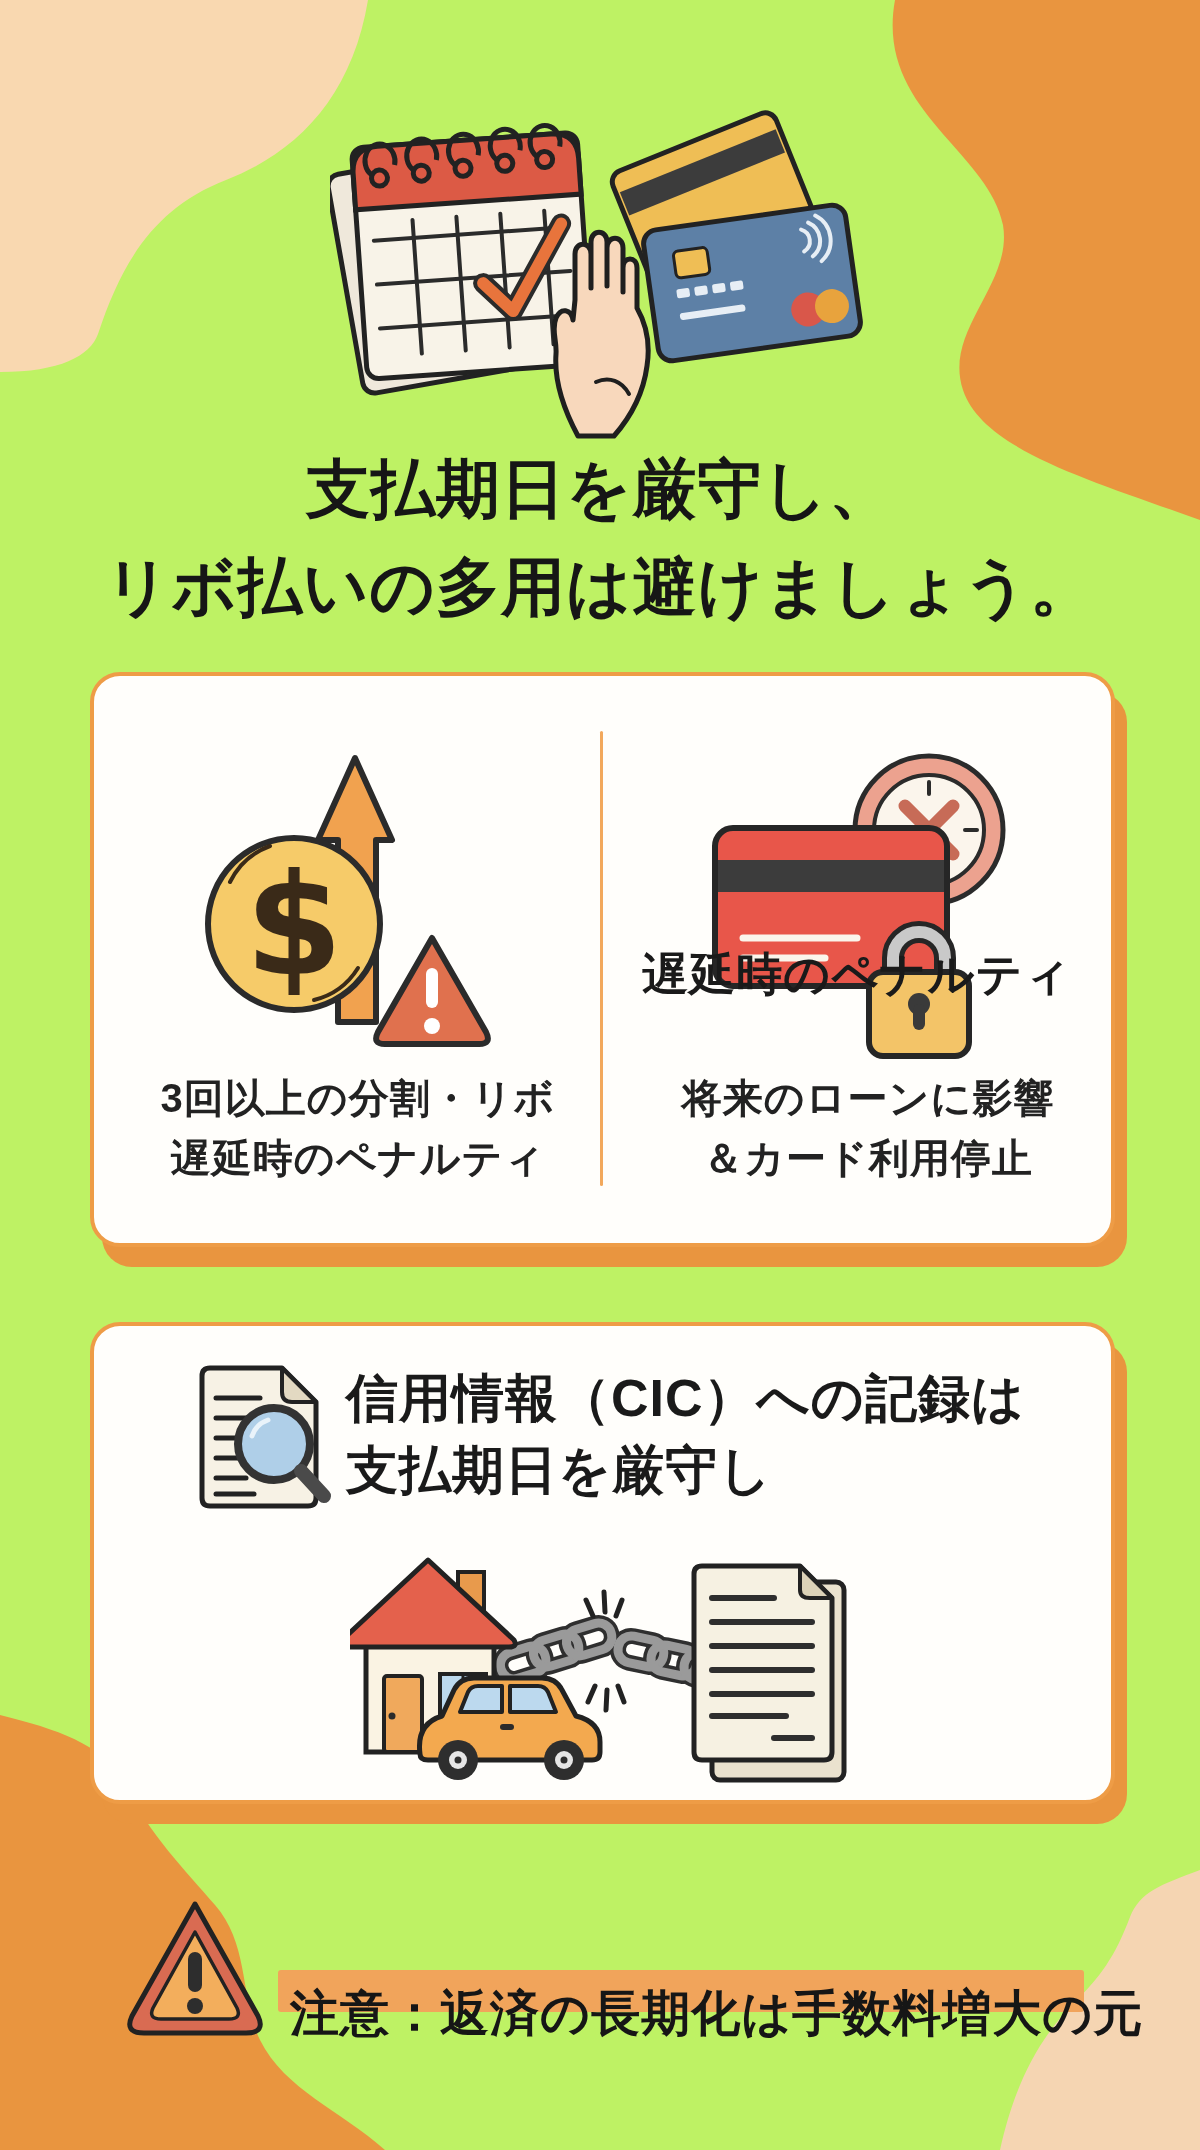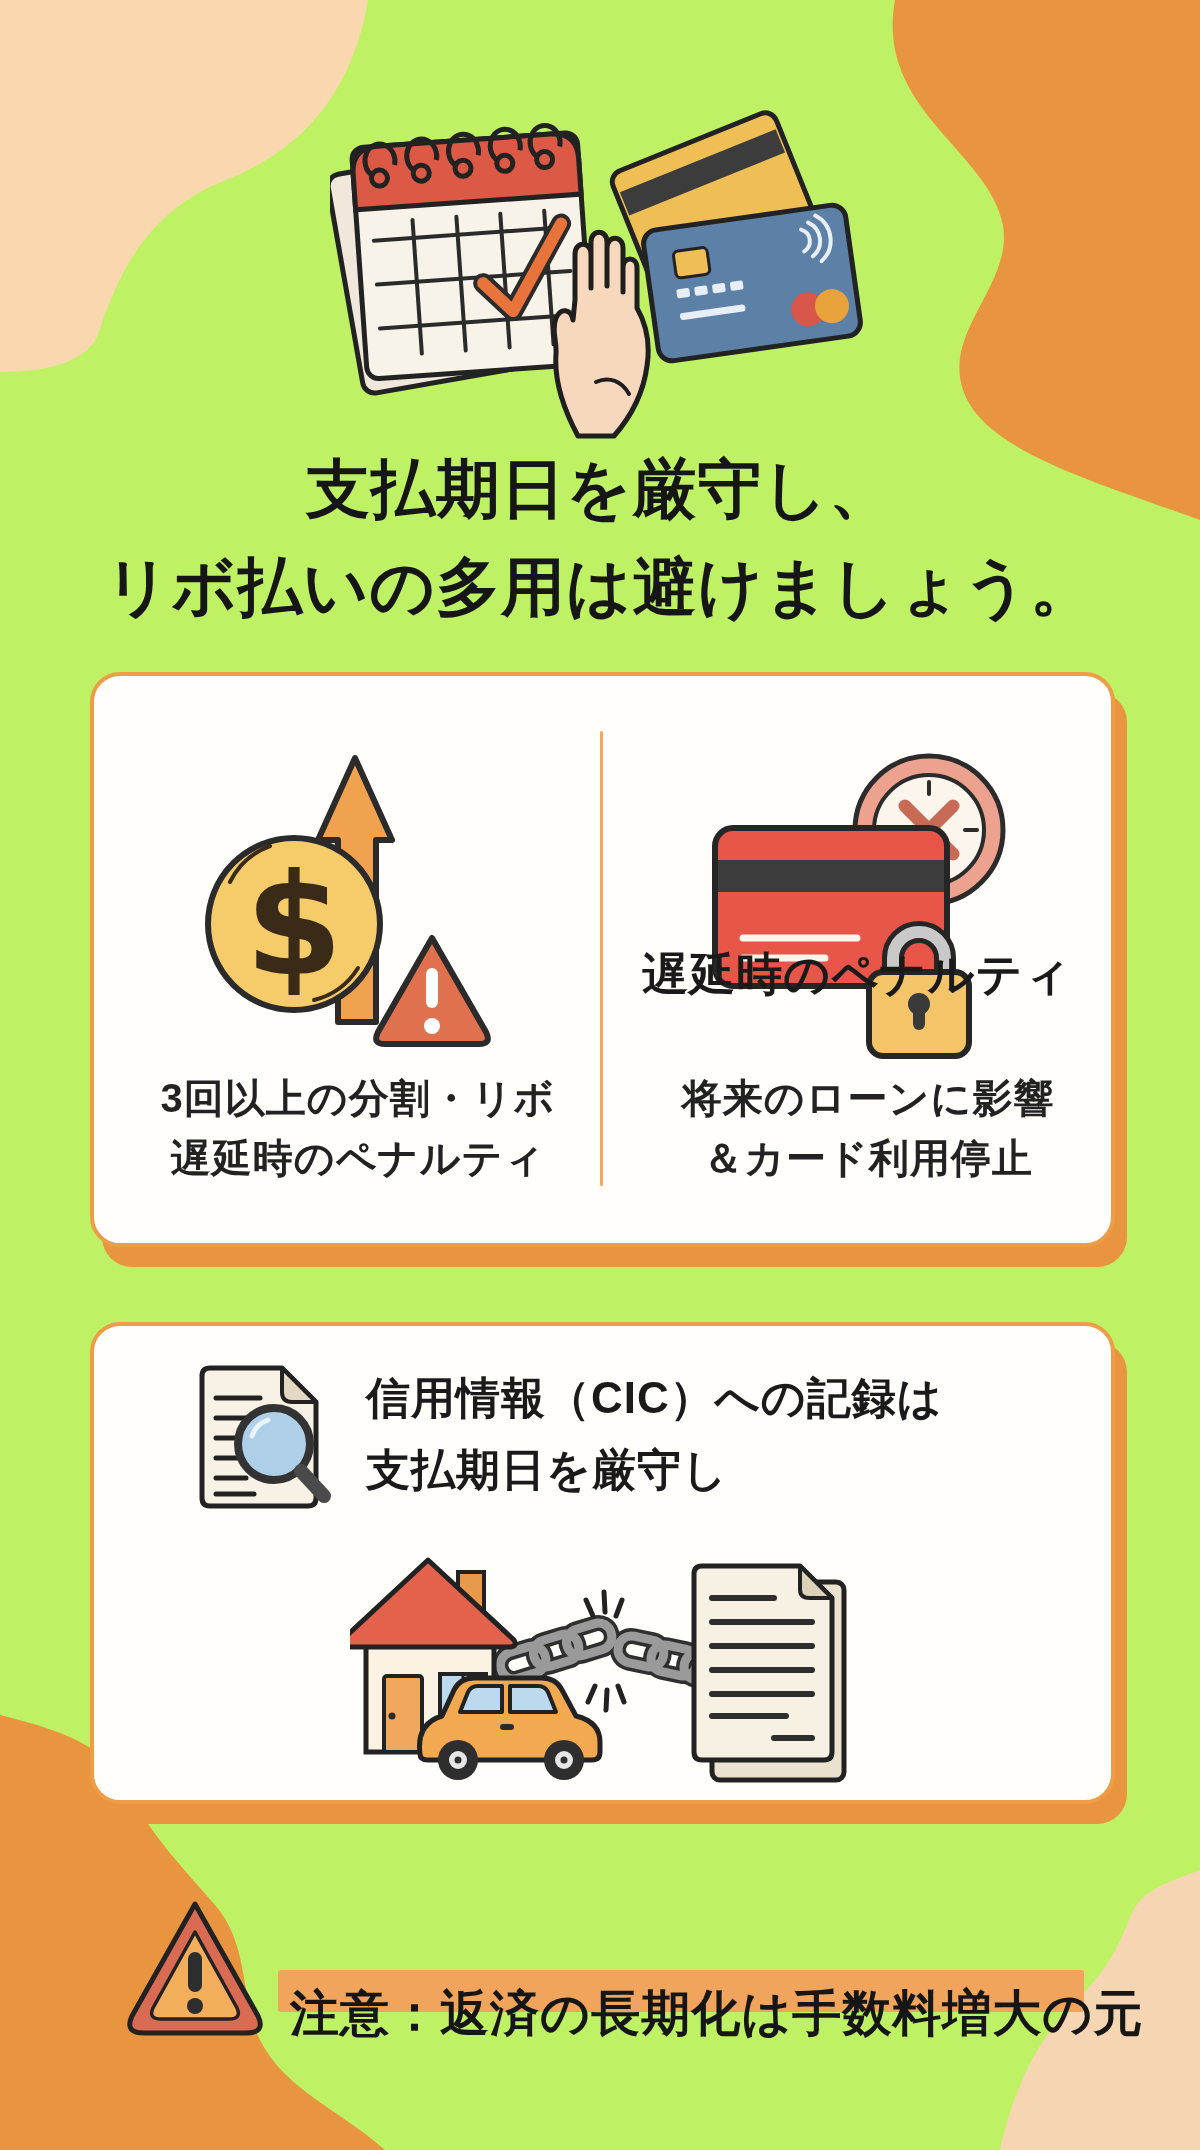--- a/index.html
+++ b/index.html
@@ -30,22 +30,22 @@
   .col-icon{position:absolute;top:66px;left:50%;transform:translateX(-50%);}
   .col-heading{
     position:absolute;top:268px;left:0;width:100%;
     font-size:46px;font-weight:900;color:#1a1a1a;letter-spacing:1px;
   }
   .col-body{
     position:absolute;top:392px;left:11px;width:100%;
     font-size:40px;font-weight:700;color:#222;line-height:60px;letter-spacing:1px;
   }
   .record-heading{
-    position:absolute;left:272px;top:36px;width:740px;
-    font-size:44px;font-weight:900;color:#1a1a1a;line-height:72px;letter-spacing:1px;
+    position:absolute;left:252px;top:36px;width:740px;
+    font-size:52px;font-weight:900;color:#1a1a1a;line-height:72px;letter-spacing:1px;
   }
   
   .footer-highlight{
     position:absolute;left:278px;top:1970px;width:806px;height:42px;
     background:#F1A45B;border-radius:3px;
   }
   .footer-text{
     position:absolute;left:290px;top:1981px;width:860px;
     font-size:49px;font-weight:900;color:#161616;letter-spacing:1px;
   }

